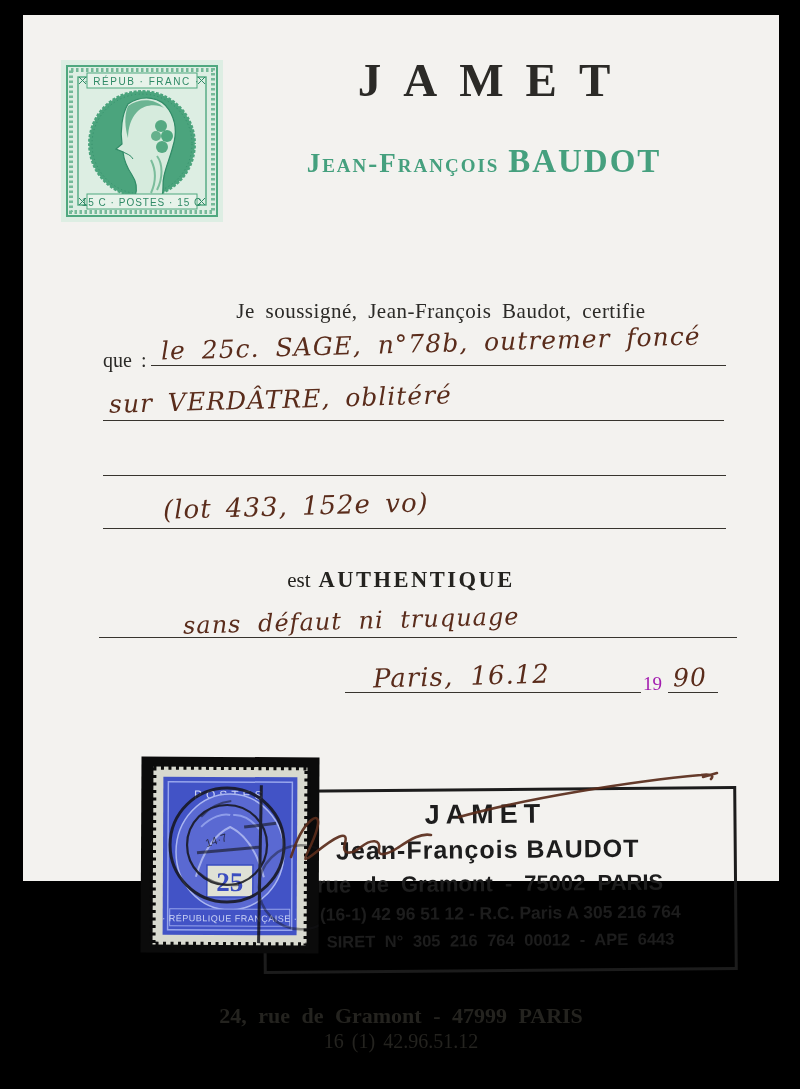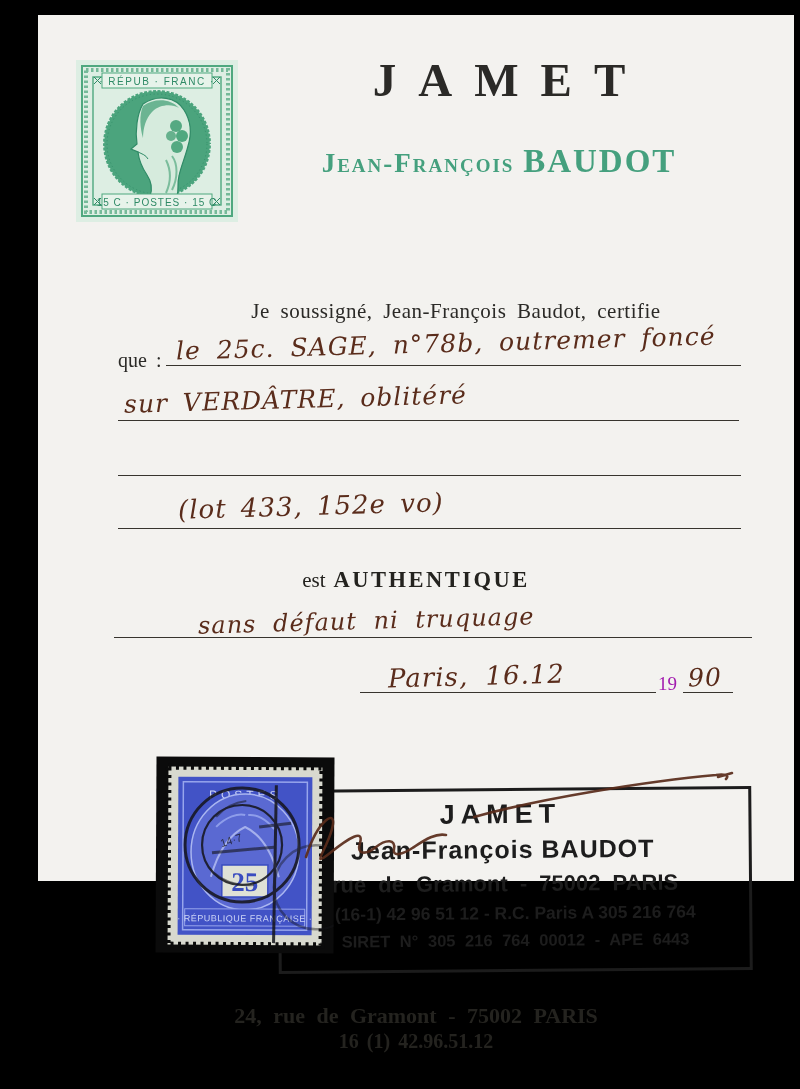--- a/index.html
+++ b/index.html
@@ -1,18 +1,18 @@
 <!DOCTYPE html>
 <html><head>
 <meta charset="utf-8">
 <style>
   html,body{margin:0;padding:0;background:#000;}
   body{width:800px;height:1089px;position:relative;overflow:hidden;
        font-family:"Liberation Serif", serif;}
-  .card{position:absolute;left:38px;top:15px;width:756px;height:866px;
+  .card{position:absolute;left:23px;top:15px;width:756px;height:866px;
         background:#f3f2ef;box-shadow:0 0 6px rgba(255,255,255,.08) inset;}
 
   
   .hdr{position:absolute;left:166px;right:0;text-align:center;color:#2b2a27;}
   .brand{top:38px;font-size:47px;font-weight:bold;letter-spacing:22px;padding-left:22px;}
   .tagline{top:99px;font-size:19px;font-style:italic;font-weight:600;letter-spacing:.5px;}
   .expertname{top:128px;font-size:27px;font-variant:small-caps;font-weight:600;letter-spacing:2px;}
   .expertname .big{font-size:33px;font-variant:normal;text-align:right;}
   .role{top:177px;font-size:20px;font-style:italic;font-weight:600;}
 
@@ -38,21 +38,21 @@
   .rb-line{position:absolute;left:0;right:0;text-align:center;white-space:nowrap;}
   .rb1{top:8px;font-size:27px;letter-spacing:6px;}
   .rb2{top:44px;font-size:25px;letter-spacing:1px;}
   .rb3{top:80px;font-size:22px;word-spacing:6px;}
   .rb4{top:112px;font-size:17.5px;}
   .rb5{top:140px;font-size:16.5px;word-spacing:5px;}
   .sig-svg{position:absolute;left:140px;top:740px;width:580px;height:130px;z-index:4;}
 
   .footer1{top:988px;left:0;right:0;text-align:center;font-size:22px;font-weight:bold;
            color:#24231f;word-spacing:6px;}
-  .footer2{top:1015px;left:0;right:0;text-align:center;font-size:20px;font-weight:bold;
+  .footer2{top:1015px;left:0;right:0;text-align:center;font-size:20px;font-weight:normal;
            color:#24231f;word-spacing:3px;}
 
   .stamp-green{position:absolute;left:38px;top:45px;width:162px;height:162px;}
 </style>
 </head>
 <body>
 
 <div class="card">
 
   <svg class="stamp-green" viewBox="0 0 162 162">
@@ -151,15 +151,15 @@
 
   <svg class="sig-svg" viewBox="0 0 580 130">
     <g stroke="#5a2c1b" stroke-width="2.6" fill="none" stroke-linecap="round" opacity=".92">
       <path d="M 128,102 C 140,64 160,52 154,74 C 148,96 132,114 152,98 C 172,82 186,74 182,88 C 178,100 188,100 198,92 C 208,84 218,84 216,94 C 214,102 224,100 236,92"></path>
       <path d="M 236,92 C 248,84 258,78 268,80"></path>
       <path d="M 296,62 C 360,44 470,26 538,20 C 546,19 552,20 548,24"></path>
       <path d="M 540,22 l 14,-4"></path>
     </g>
   </svg>
 
-  <div class="abs footer1">24, rue de Gramont - 75002 PARIS</div>
+  <div class="abs footer1">24, rue de Gramont - 47999 PARIS</div>
   <div class="abs footer2">16 (1) 42.96.51.12</div>
 </div>
 
 </body></html>

